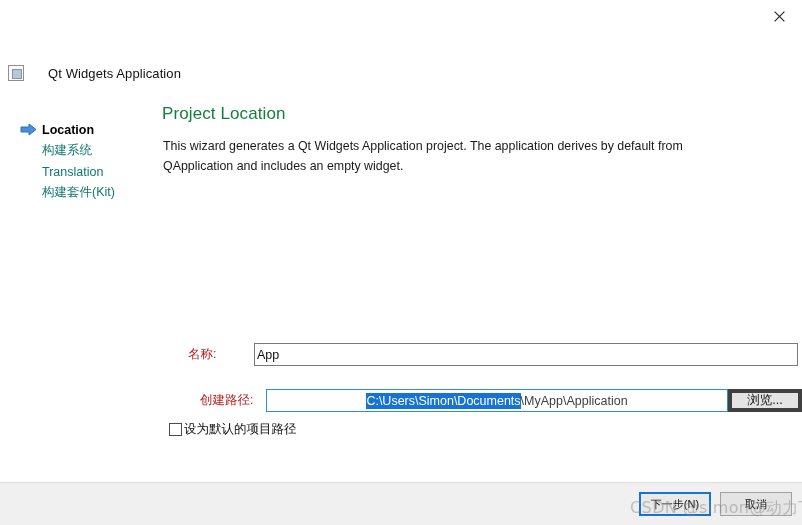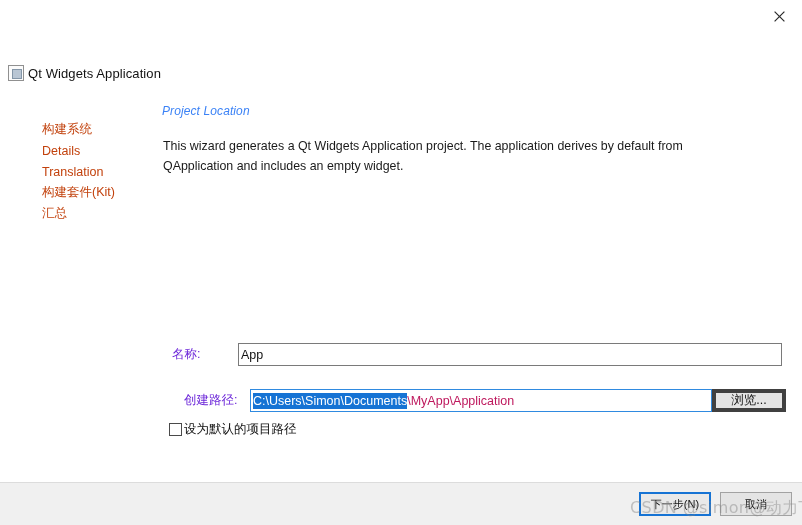--- a/index.html
+++ b/index.html
@@ -38,21 +38,21 @@
   }
   .close-btn svg { display: block; }
 
   
   .caption-row {
     position: absolute;
     top: 65px;
     left: 8px;
     display: flex;
     align-items: center;
-    gap: 4px;
+    gap: 24px;
   }
   .app-icon {
     width: 16px;
     height: 16px;
     border: 1px solid #909090;
     background: #fbfbfb;
     position: relative;
     flex: 0 0 auto;
   }
   .app-icon::after {
@@ -74,21 +74,21 @@
     position: absolute;
     top: 119px;
     left: 20px;
     width: 130px;
   }
   .side-item {
     height: 21px;
     display: flex;
     align-items: center;
     font-size: 12.5px;
-    color: #c2410c;
+    color: #0f766e;
     padding-left: 22px;
     position: relative;
     white-space: nowrap;
   }
   .side-item.active {
     color: #000000;
     font-weight: 600;
   }
   .side-arrow {
     position: absolute;
@@ -97,24 +97,23 @@
     width: 18px;
     height: 13px;
   }
   .side-arrow svg { display: block; }
 
   
   .panel-heading {
     position: absolute;
     top: 104px;
     left: 162px;
-    font-size: 12px;
-    color: #3b82f6;
+    font-size: 17px;
+    color: #15803d;
     letter-spacing: .1px;
-    font-style: italic;
   }
   .panel-desc {
     position: absolute;
     top: 136px;
     left: 163px;
     width: 580px;
     font-size: 12.4px;
     color: #1a1a1a;
     line-height: 20px;
   }
@@ -123,51 +122,53 @@
   .form-row {
     position: absolute;
     display: flex;
     align-items: center;
   }
   .row-name  { top: 343px; left: 172px; }
   .row-path  { top: 389px; left: 184px; }
 
   .form-label {
     font-size: 12.5px;
-    color: #6d28d9;
+    color: #b91c1c;
     width: 66px;
     flex: 0 0 auto;
     white-space: nowrap;
+    margin-left: 16px;
   }
   .row-path .form-label { width: 66px; }
 
   .textfield {
     height: 23px;
     border: 1px solid #7a7a7a;
     background: #ffffff;
     display: flex;
     align-items: center;
     padding: 0 2px;
     font-size: 12.5px;
     color: #111111;
     overflow: hidden;
     white-space: nowrap;
   }
   .textfield.focused {
     border: 1px solid #2f8ae0;
+    justify-content: center;
   }
   .field-name { width: 544px; }
   .field-path { width: 462px; }
 
   .sel {
     background: #1673d4;
     color: #ffffff;
     padding: 1px 0;
   }
-  .unsel { color: #be185d; }
+  .unsel { color: #404040; }
 
   .browse-btn {
     width: 74px;
     height: 23px;
     background: #e4e4e4;
     border: 4px solid #404040;
     font-size: 12.5px;
     color: #111111;
     display: flex;
     align-items: center;
@@ -256,40 +257,42 @@
   </div>
 </div>
 
 <div class="caption-row">
   <span class="app-icon"></span>
   <span class="caption-text">Qt Widgets Application</span>
 </div>
 
 <div class="sidebar">
 
+  <div class="side-item active">
+    <span class="side-arrow">
+      <svg width="18" height="13" viewBox="0 0 18 13">
+        <path d="M1 4 L9 4 L9 1 L16 6.5 L9 12 L9 9 L1 9 Z" fill="#4a8fd8" stroke="#2c6fb8" stroke-width="1"></path>
+      </svg>
+    </span>
+    <span>Location</span>
+  </div>
 
   <div class="side-item">
     <span>构建系统</span>
   </div>
 
-  <div class="side-item">
-    <span>Details</span>
-  </div>
 
   <div class="side-item">
     <span>Translation</span>
   </div>
 
   <div class="side-item">
     <span>构建套件(Kit)</span>
   </div>
 
-  <div class="side-item">
-    <span>汇总</span>
-  </div>
 
 </div>
 
 <div class="panel-heading">Project Location</div>
 <div class="panel-desc">This wizard generates a Qt Widgets Application project. The application derives by default from QApplication and includes an empty widget.</div>
 
 <div class="form-row row-name">
   <span class="form-label">名称:</span>
   <div class="textfield field-name">
     <span>App</span>

